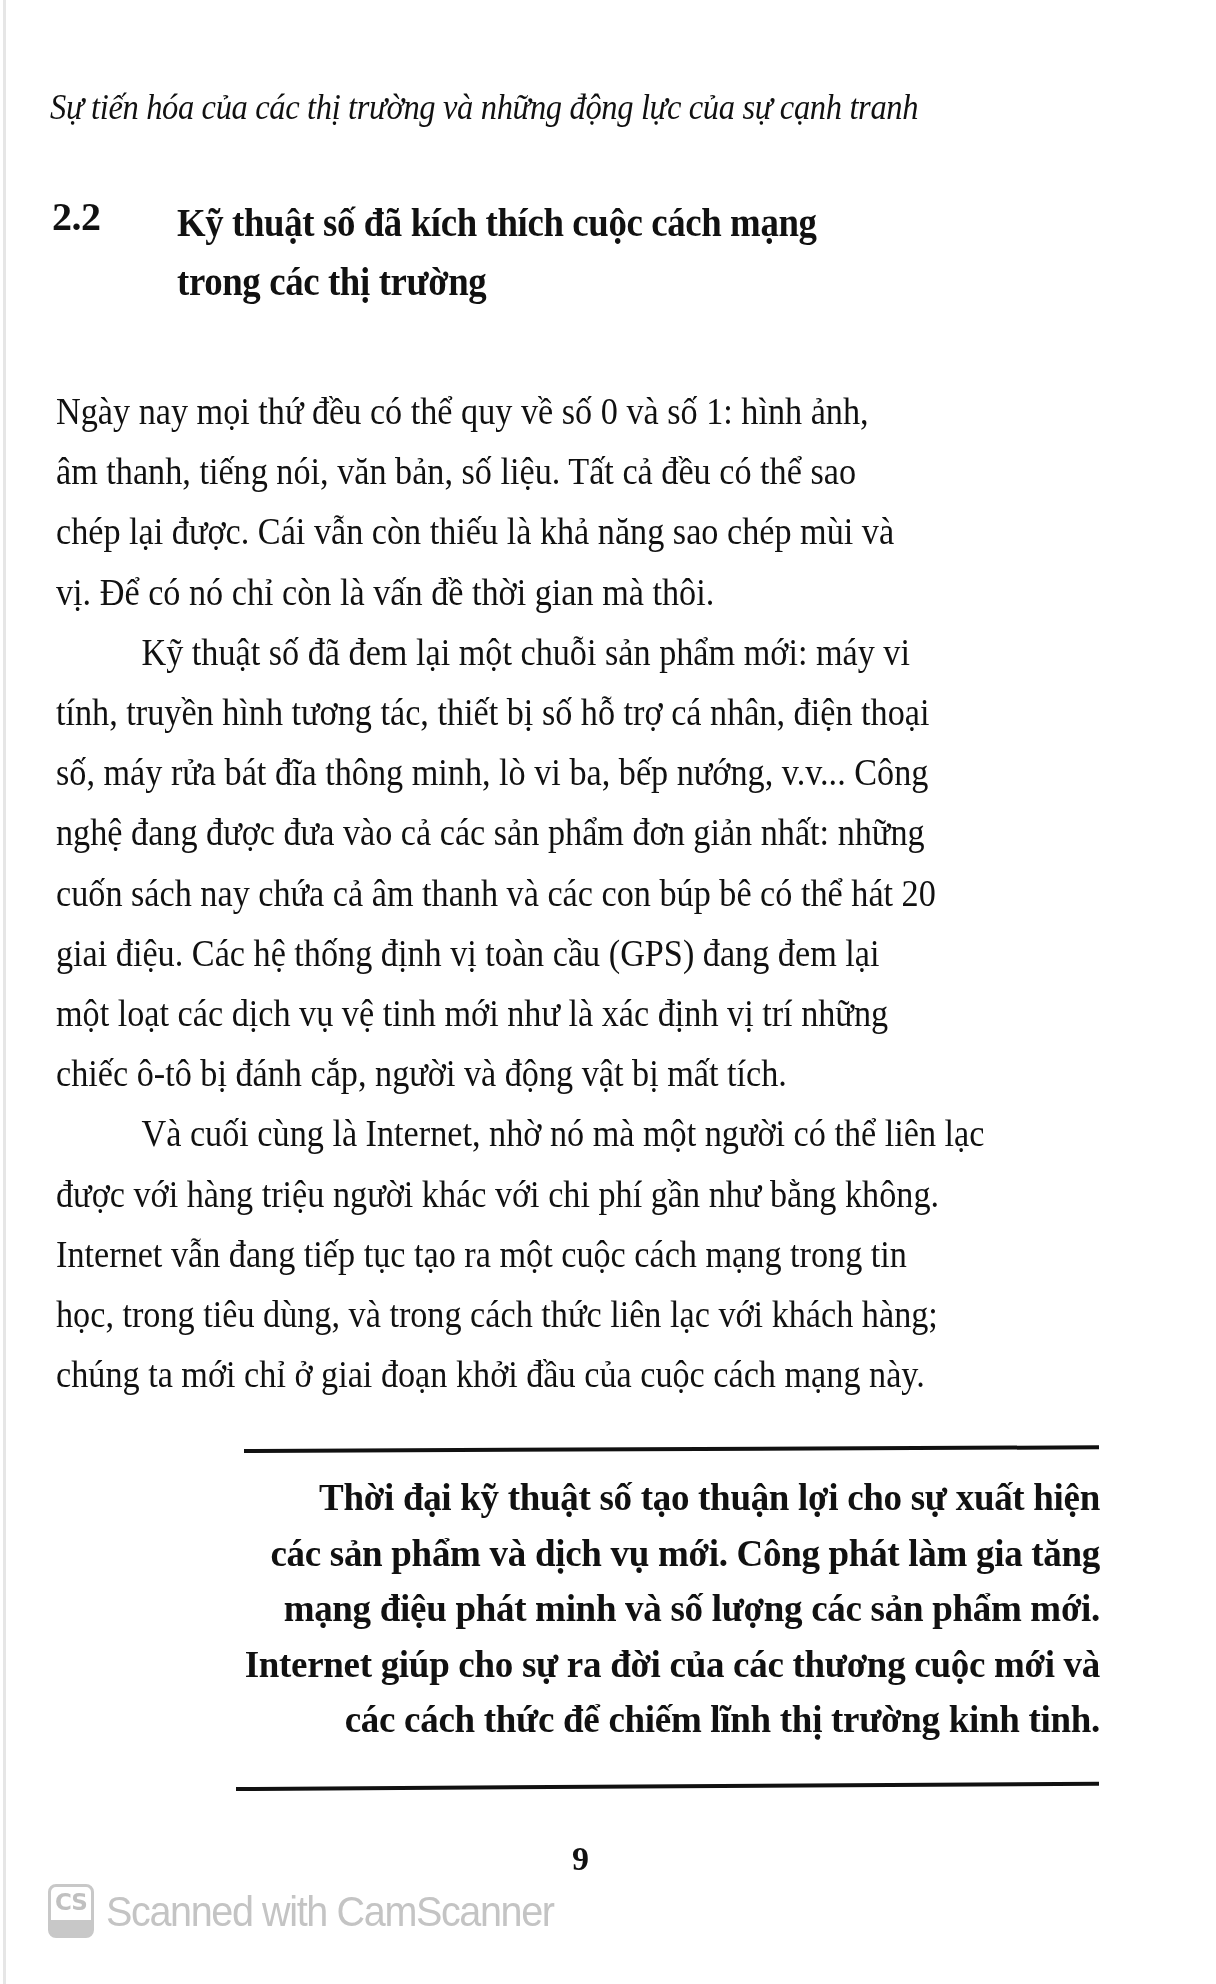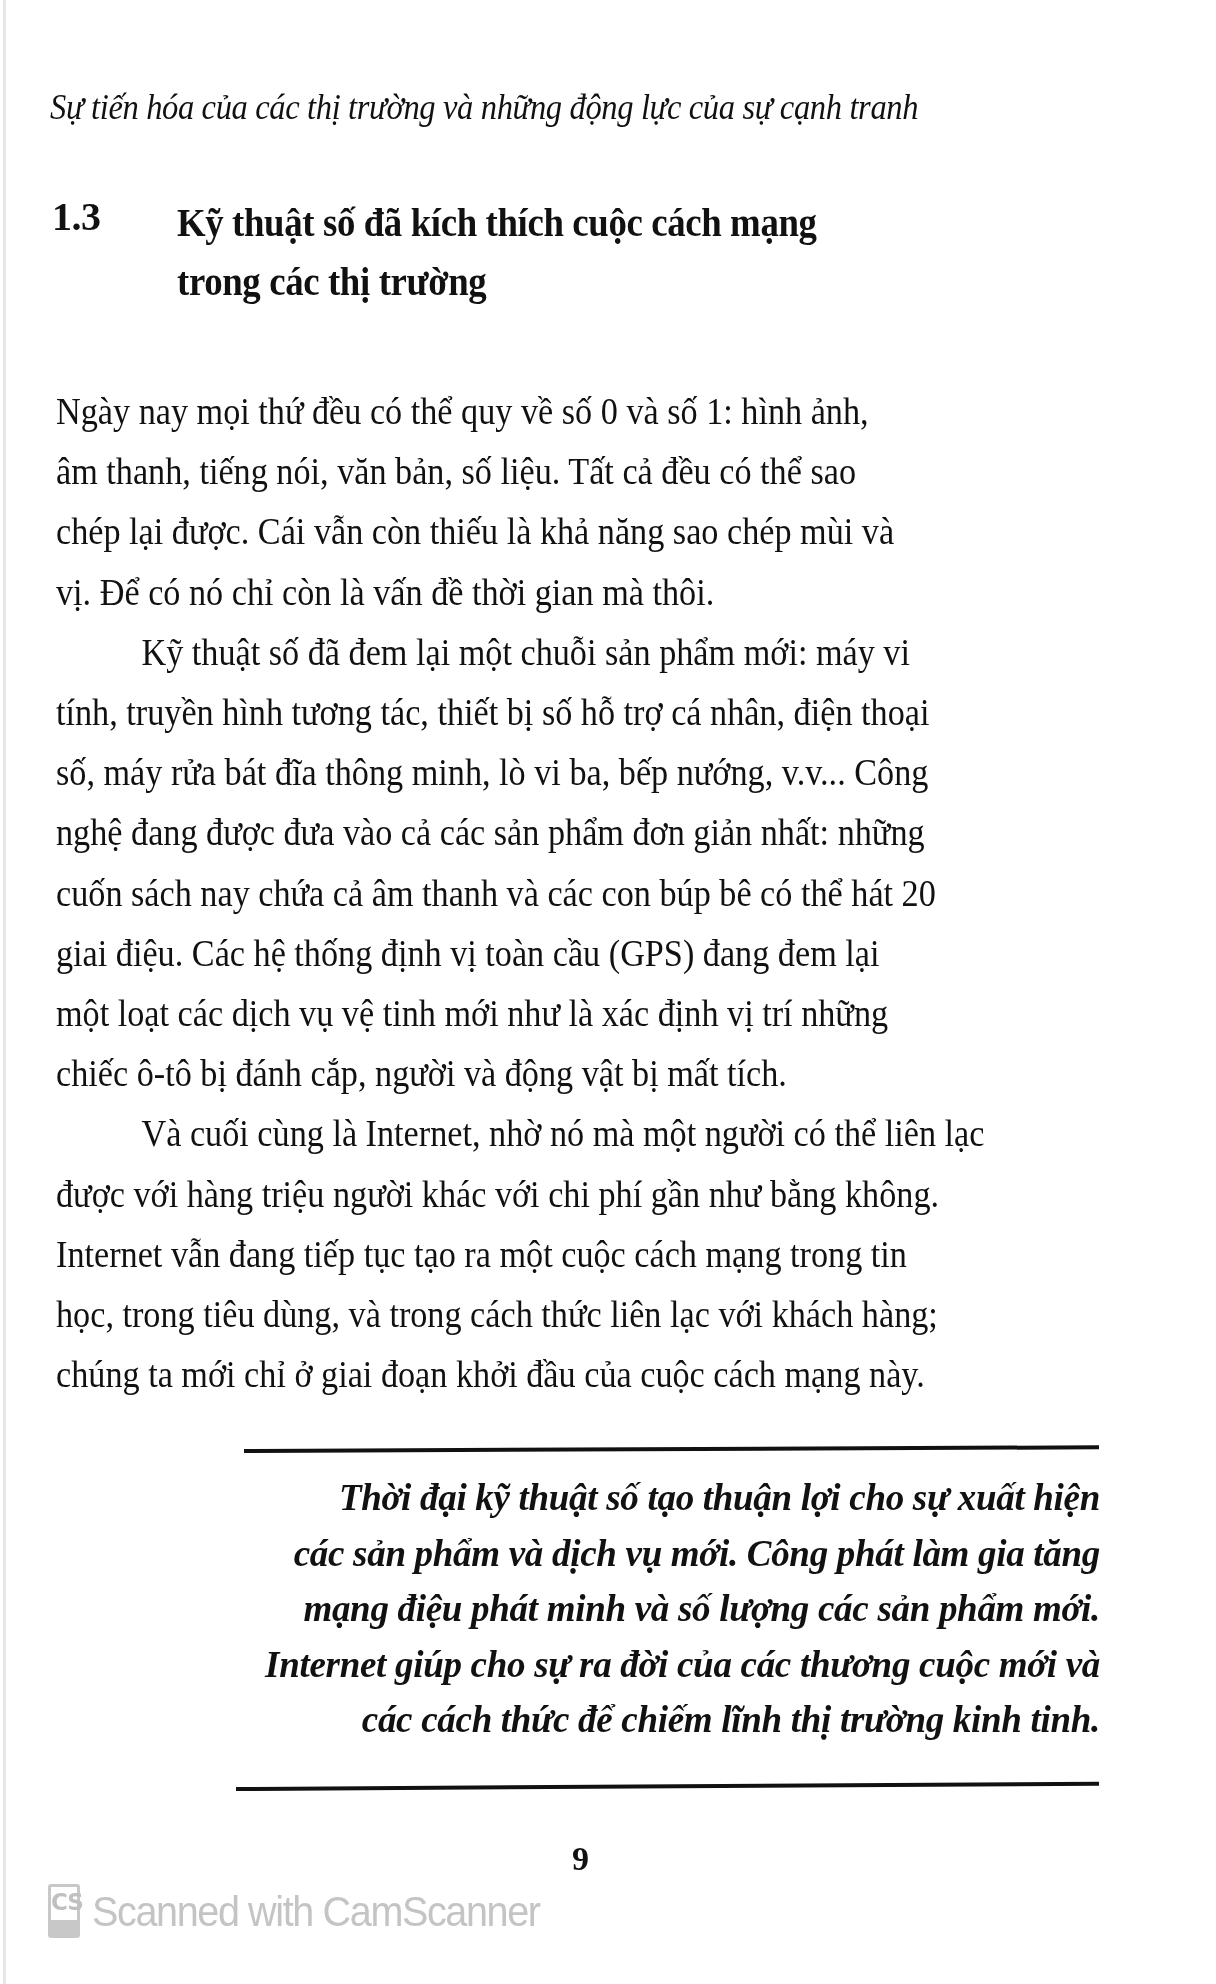--- a/index.html
+++ b/index.html
@@ -91,21 +91,20 @@
       top: 1787px;
       width: 863px;
       transform: rotate(-0.35deg);
       transform-origin: left center;
     }
     .callout {
       position: absolute;
       right: 116px;
       top: 1470px;
       font-weight: bold;
-      font-style: italic;
       font-size: 37px;
       line-height: 55.5px;
       text-align: right;
       letter-spacing: -0.3px;
     }
     .callout .line {
       display: block;
       white-space: nowrap;
     }
     .page-number {
@@ -117,24 +116,24 @@
     }
     .watermark {
       position: absolute;
       left: 48px;
       top: 1884px;
       display: flex;
       align-items: center;
       gap: 12px;
     }
     .cs-logo {
-      width: 32px;
+      width: 46px;
       height: 54px;
       border: 3px solid #c8c8c8;
-      border-radius: 3px;
+      border-radius: 8px;
       box-sizing: border-box;
       position: relative;
       background: linear-gradient(to bottom, #ffffff 0%, #ffffff 68%, #c8c8c8 68%, #c8c8c8 100%);
     }
     .cs-logo-text {
       position: absolute;
       left: 0;
       right: 0;
       top: 2px;
       text-align: center;
@@ -154,21 +153,21 @@
       white-space: nowrap;
     }
   </style>
 </head>
 <body>
 
 <div class="left-edge"></div>
 
 <div class="running-head">Sự tiến hóa của các thị trường và những động lực của sự cạnh tranh</div>
 
-<div class="section-num">1.3</div>
+<div class="section-num">2.2</div>
 <div class="section-title">
   <div>Kỹ thuật số đã kích thích cuộc cách mạng</div>
   <div>trong các thị trường</div>
 </div>
 
 <div class="body-text">
   <p>
     <span class="line">Ngày nay mọi thứ đều có thể quy về số 0 và số 1: hình ảnh,</span>
     <span class="line">âm thanh, tiếng nói, văn bản, số liệu. Tất cả đều có thể sao</span>
     <span class="line">chép lại được. Cái vẫn còn thiếu là khả năng sao chép mùi và</span>

